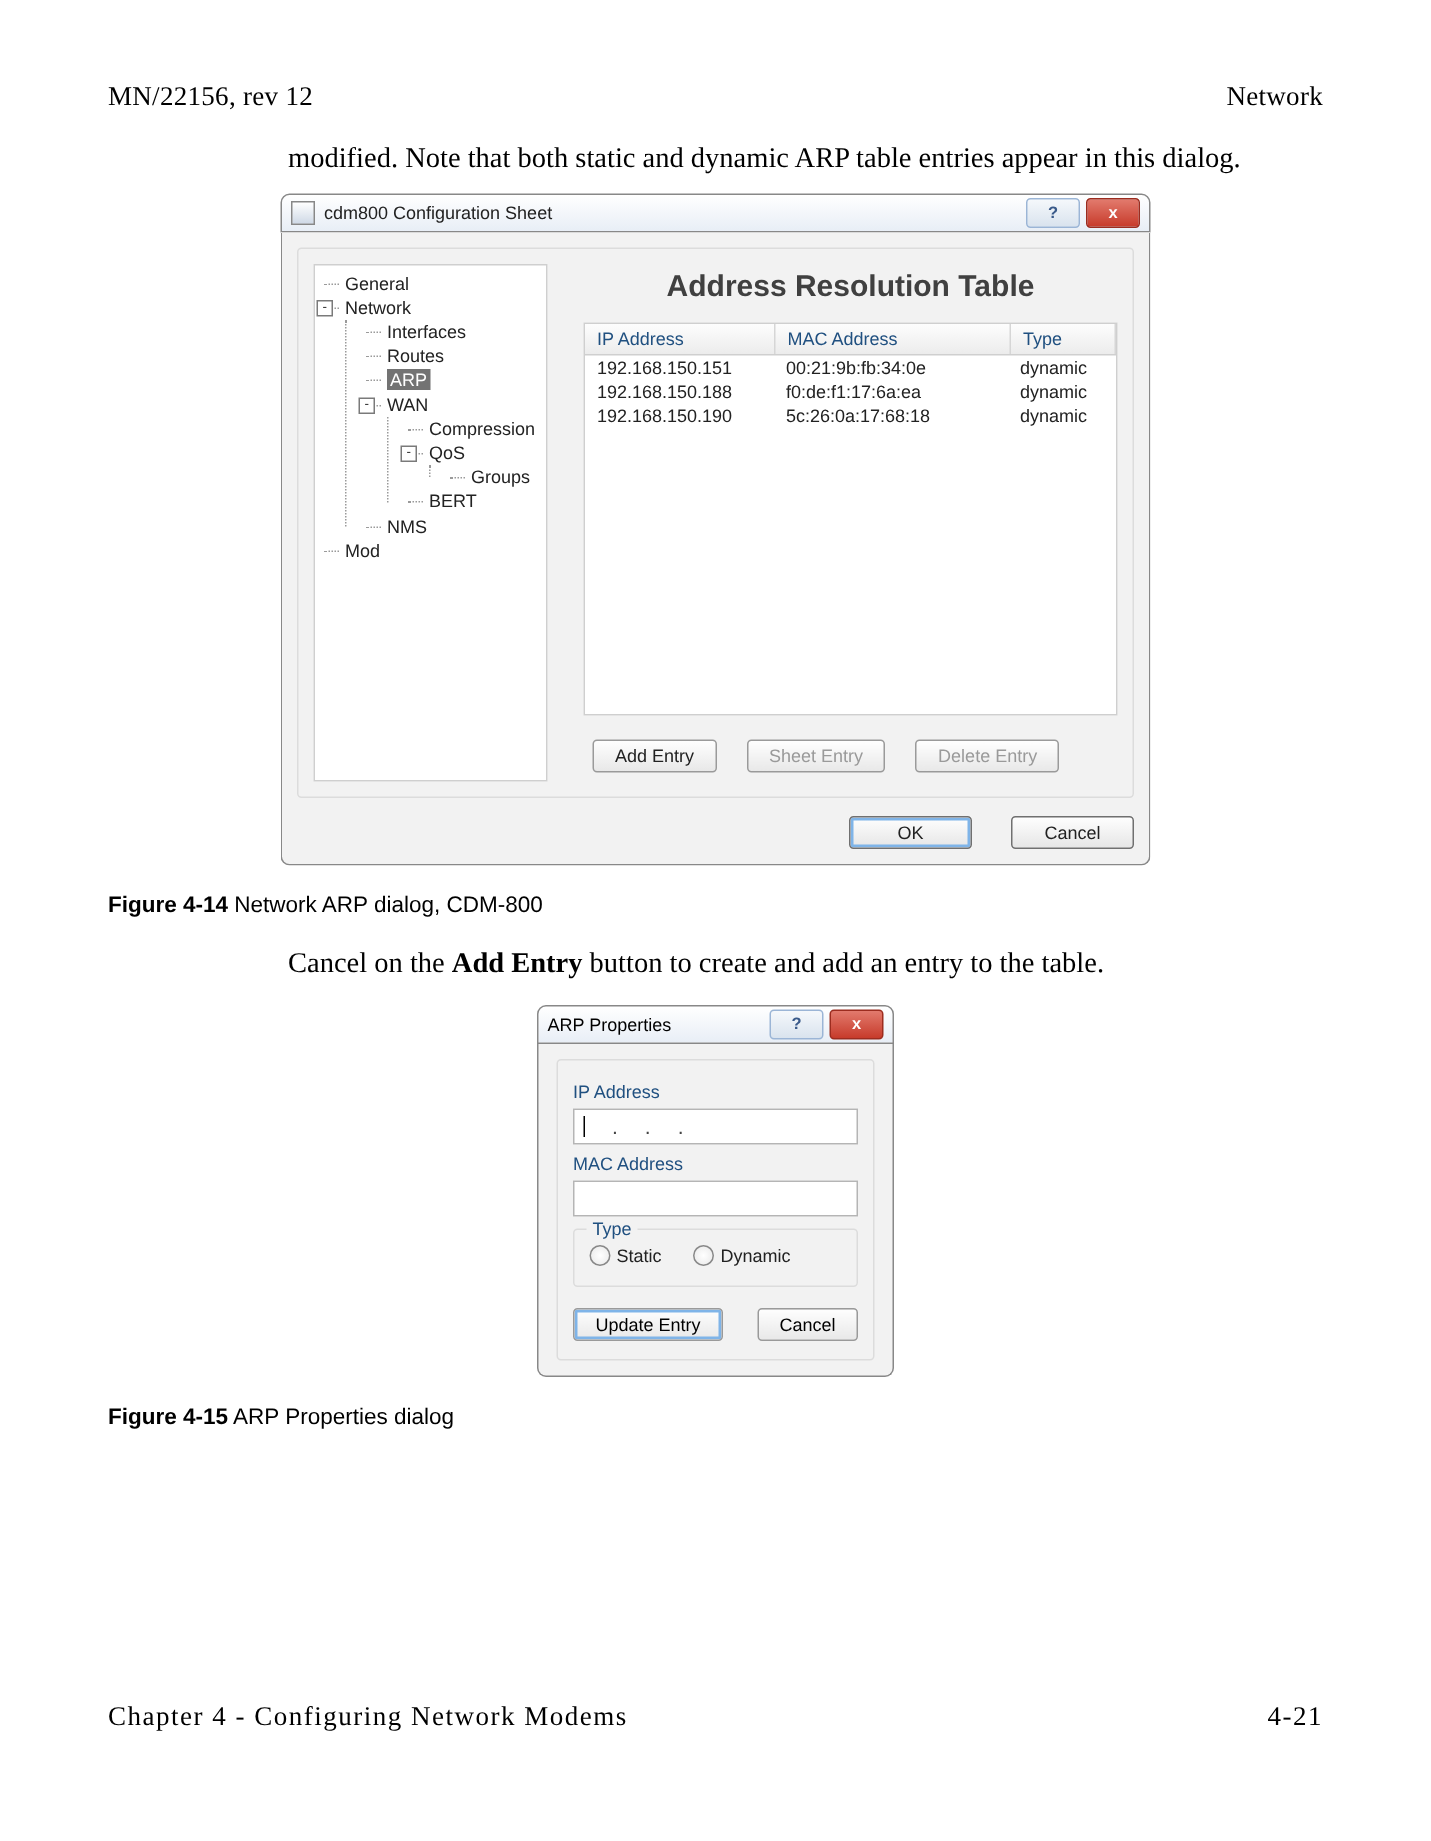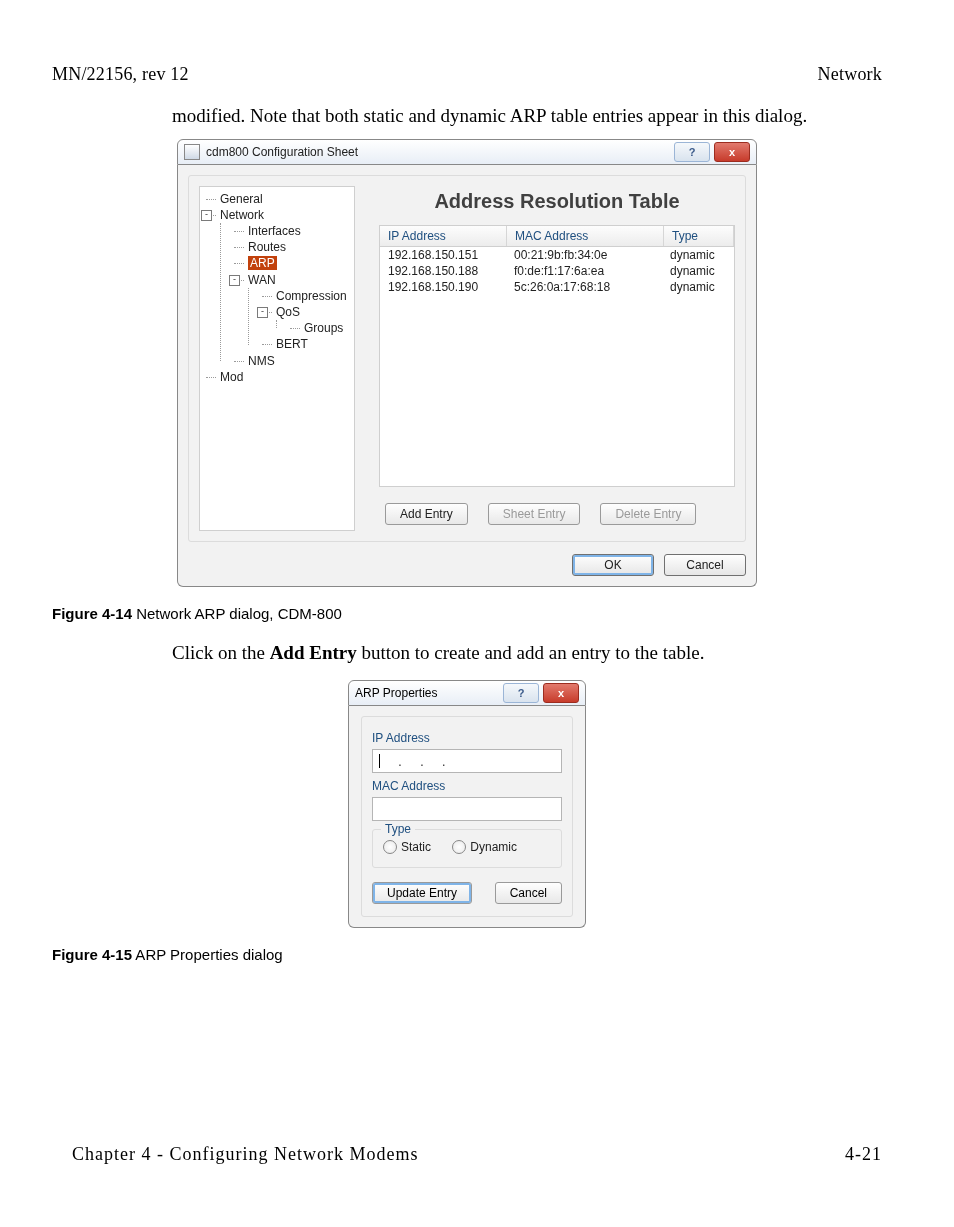--- a/index.html
+++ b/index.html
@@ -1,16 +1,16 @@
 <!DOCTYPE html>
 <html><head>
 <meta charset="utf-8">
 <style>
   html,body{margin:0;padding:0;background:#fff;font-family:"Times New Roman",serif;color:#000}
-  .page{width:954px;height:1189px;margin:16px auto;position:relative;box-sizing:border-box;padding:48px 72px 40px 52px}
+  .page{width:954px;height:1189px;margin:6px auto;position:relative;box-sizing:border-box;padding:48px 72px 40px 72px}
   .hdr{display:flex;justify-content:space-between;font-size:18px;margin-bottom:18px;letter-spacing:.2px}
   .para{font-size:19px;line-height:1.35;margin:0 0 10px 120px;max-width:700px}
   .figcap{font-family:Arial,Helvetica,sans-serif;font-size:15px;margin:18px 0 20px 0}
   .figcap b{font-weight:bold}
   .para2{font-size:19px;margin:0 0 6px 120px;max-width:700px}
   .ftr{display:flex;justify-content:space-between;position:absolute;left:72px;right:72px;bottom:40px;font-size:18px;letter-spacing:1px}
 
   
   .dlg{width:580px;margin:0 auto 0 auto;font-family:"Segoe UI",Tahoma,sans-serif;font-size:12px;color:#222}
   .tbar{height:26px;border:1px solid #888;border-radius:6px 6px 0 0;background:linear-gradient(#fff,#e8eef6);display:flex;align-items:center;padding:0 6px;box-sizing:border-box}
@@ -24,36 +24,36 @@
   .gbox{border:1px solid #dcdcdc;border-radius:3px;background:#f2f2f2;padding:10px;display:flex;gap:24px}
 
   .tree{width:150px;background:#fff;border:1px solid #cfcfcf;padding:4px 2px;line-height:1.35;font-size:12px;color:#222;flex:0 0 150px}
   .tree ul{list-style:none;margin:0;padding-left:14px;position:relative}
   .tree>ul{padding-left:4px}
   .tree li{position:relative;padding-left:14px}
   .tree li::before{content:"";position:absolute;left:0;top:8px;width:10px;border-top:1px dotted #9a9a9a}
   .tree ul::before{content:"";position:absolute;left:0;top:0;bottom:8px;border-left:1px dotted #9a9a9a}
   .tree>ul::before{display:none}
   .tog{display:inline-block;width:9px;height:9px;border:1px solid #7a7a7a;background:#fff;text-align:center;line-height:7px;font-size:9px;color:#333;position:absolute;left:-5px;top:3px}
-  .sel{background:#c2410c;color:#fff;padding:0 2px}
+  .sel{background:#737373;color:#fff;padding:0 2px}
 
   .rpane{flex:1;display:flex;flex-direction:column}
   .rtitle{font:bold 20px Arial,Helvetica,sans-serif;text-align:center;margin:4px 0 12px 0;color:#404040}
   .lst{background:#fff;border:1px solid #cfcfcf;height:260px;overflow:hidden}
   .lhdr{display:flex;background:linear-gradient(#fdfdfd,#ececec);border-bottom:1px solid #cfcfcf}
   .lhdr div{padding:3px 8px;border-right:1px solid #d6d6d6;color:#205080}
   .lbody{font-family:"Segoe UI",Tahoma,sans-serif;font-size:12px}
   .lrow{display:flex}
   .lrow div{padding:1px 8px}
   .c1{width:110px}.c2{width:140px}.c3{flex:1}
 
   .erow{display:flex;gap:20px;margin:16px 0 6px 6px}
   .wbtn{border:1px solid #9a9a9a;border-radius:3px;background:linear-gradient(#fefefe,#e8e8e8);padding:3px 14px;font-size:12px}
   .wbtn.dis{color:#9a9a9a}
-  .okrow{display:flex;justify-content:flex-end;gap:10px;margin-top:12px}
+  .okrow{display:flex;justify-content:flex-end;gap:26px;margin-top:12px}
   .okbtn{border:1px solid #707070;border-radius:3px;background:linear-gradient(#fefefe,#e6e6e6);padding:3px 0;width:80px;text-align:center;font-size:12px}
   .okbtn.foc{box-shadow:0 0 0 2px #7fb4e8 inset}
 
   
   .dlg2{width:238px;margin:16px auto 0 auto;font-family:"Segoe UI",Tahoma,sans-serif;font-size:12px}
   .d2body{border:1px solid #888;border-top:none;border-radius:0 0 6px 6px;padding:10px 12px;background:#f2f2f2}
   .gbox2{border:1px solid #dcdcdc;border-radius:3px;padding:10px 10px 12px 10px}
   .lbl{color:#205080;margin:4px 0}
   .ipbox{background:#fff;border:1px solid #b5b5b5;height:22px;display:flex;align-items:center;padding:0 6px;gap:18px;font-size:14px;color:#444;margin-bottom:6px}
   .ipbox .caret{width:1px;height:14px;background:#000}
@@ -150,21 +150,21 @@
         <span class="okbtn">Cancel</span>
       </div>
     </div>
   </div>
 
   <div class="figcap">
     <b>Figure 4-14</b><span>  Network ARP dialog, CDM-800</span>
   </div>
 
   <p class="para2">
-    <span>Click on the </span><b>Add Entry</b><span> button to create and add an entry to the table.</span>
+    <span>Cancel on the </span><b>Add Entry</b><span> button to create and add an entry to the table.</span>
   </p>
 
   <div class="dlg2">
     <div class="tbar" style="border-radius:6px 6px 0 0">
       <span class="ttxt">ARP Properties</span>
       <span class="tbtn help">?</span>
       <span class="tbtn close">x</span>
     </div>
     <div class="d2body">
       <div class="gbox2">

